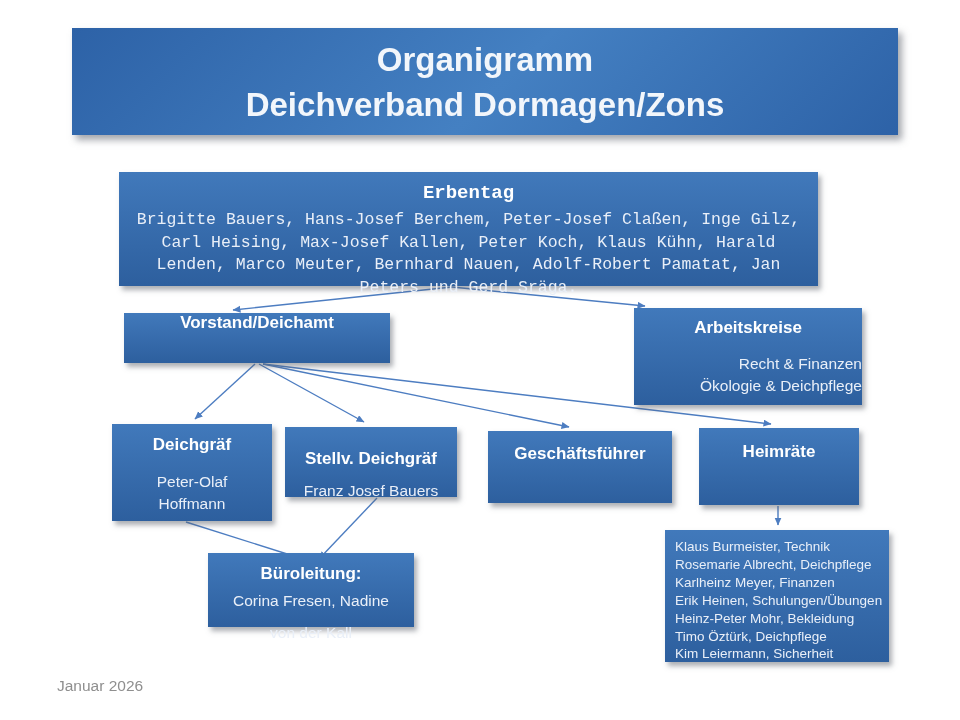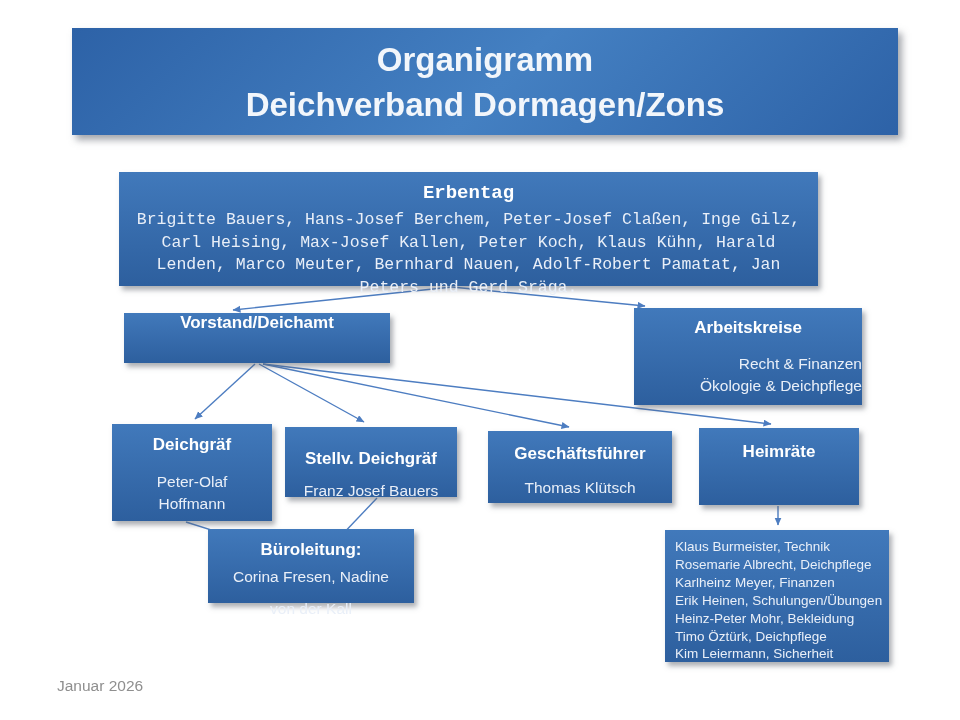--- a/index.html
+++ b/index.html
@@ -57,21 +57,21 @@
   #deichgraef { left:112px; top:424px; width:160px; height:97px; padding-top:11px; }
   #stellv     { left:285px; top:427px; width:172px; height:70px; padding-top:22px; }
   #gf         { left:488px; top:431px; width:184px; height:72px; padding-top:13px; }
   #heimraete  { left:699px; top:428px; width:160px; height:77px; padding-top:14px; }
   .lvl3 .box-title { font-size:17px; }
   .lvl3 .box-body  { font-size:15.5px; line-height:22px; }
   #deichgraef .box-body { margin-top:16px; padding:0 10px; }
   #stellv .box-body { margin-top:11px; }
   #gf .box-body { margin-top:13px; }
 
-  #bueroleitung { left:208px; top:529px; width:206px; height:74px; padding-top:9px; }
+  #bueroleitung { left:208px; top:553px; width:206px; height:74px; padding-top:9px; }
   #bueroleitung .box-title { font-size:17px; line-height:23px; }
   #bueroleitung .box-body  { font-size:15.5px; line-height:32px; width:182px; margin:0 auto; }
 
   #liste { left:665px; top:530px; width:224px; height:132px; text-align:left; padding:8px 4px 0 10px; }
   #liste .list-line { font-size:13.5px; line-height:17.9px; color:var(--body-text, #e9eff8); }
 
   #footer { position:absolute; left:57px; top:677px; font-size:15.5px; color:var(--footer-text, #8f8f8f); }
 </style>
 </head>
 <body>
@@ -122,21 +122,20 @@
     <div class="box-body">Peter-Olaf Hoffmann</div>
   </div>
 
   <div class="box lvl3" id="stellv">
     <div class="box-title">Stellv. Deichgräf</div>
     <div class="box-body">Franz Josef Bauers</div>
   </div>
 
   <div class="box lvl3" id="gf">
     <div class="box-title">Geschäftsführer</div>
-    <div class="box-body">Thomas Klütsch</div>
   </div>
 
   <div class="box lvl3" id="heimraete">
     <div class="box-title">Heimräte</div>
   </div>
 
   <div class="box" id="bueroleitung">
     <div class="box-title">Büroleitung:</div>
     <div class="box-body">Corina Fresen, Nadine von der Kall</div>
   </div>

